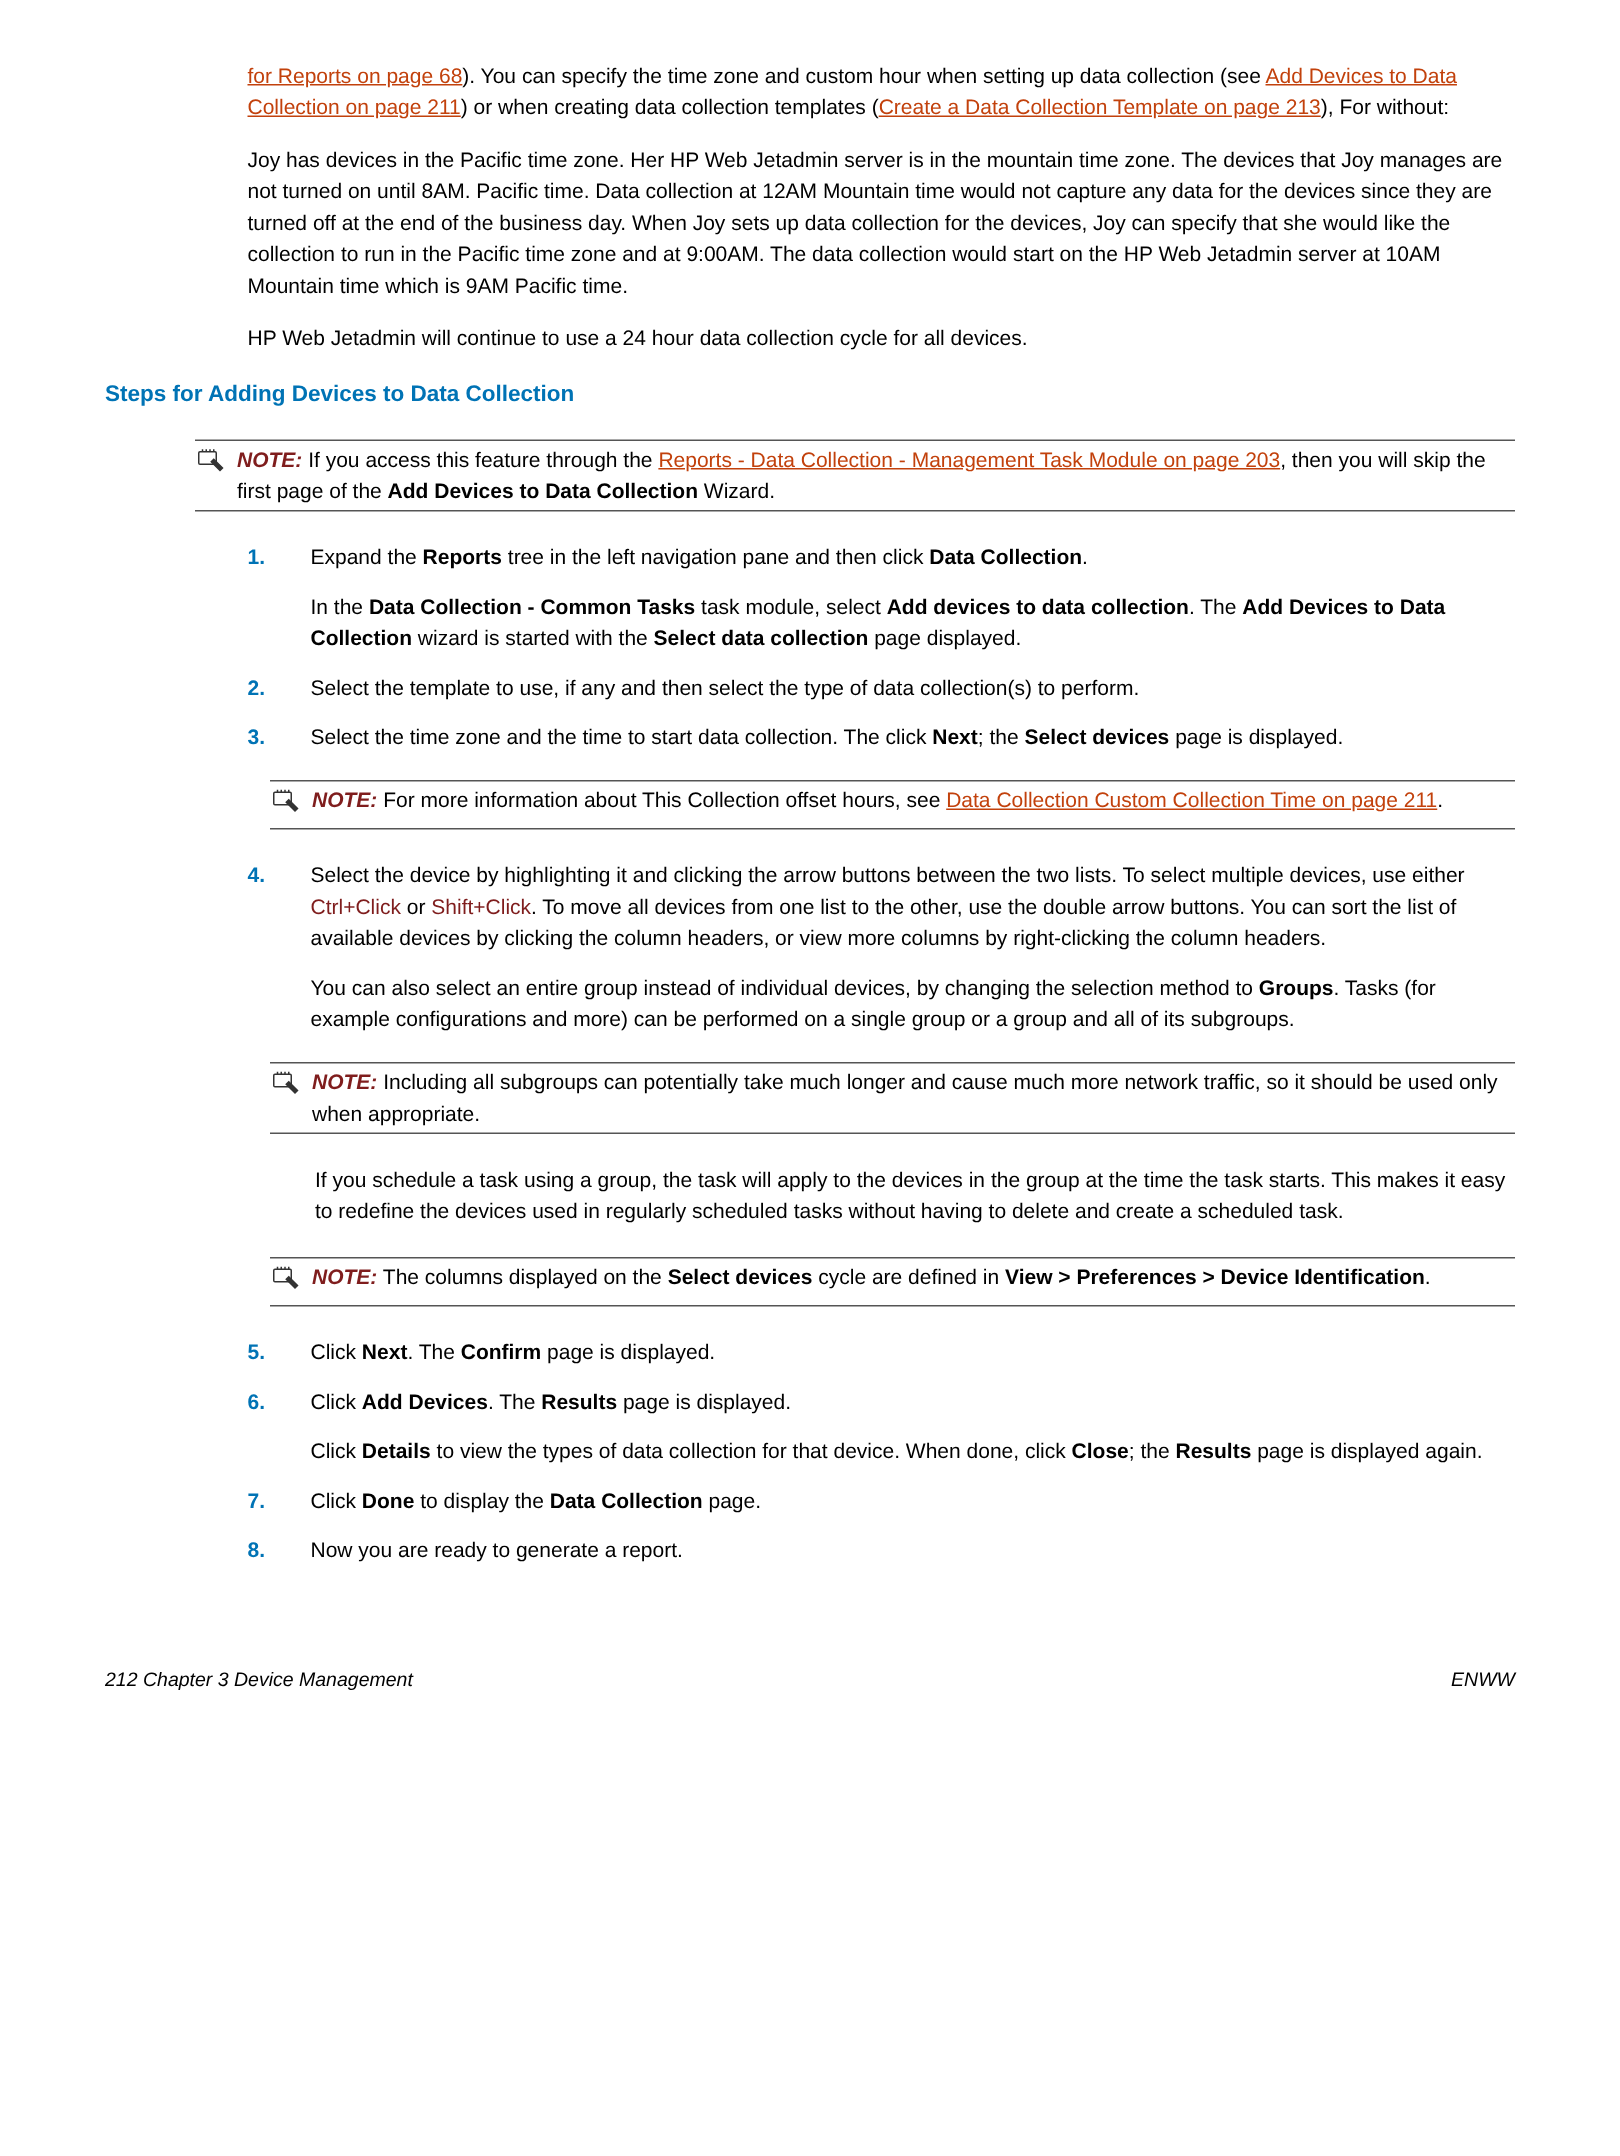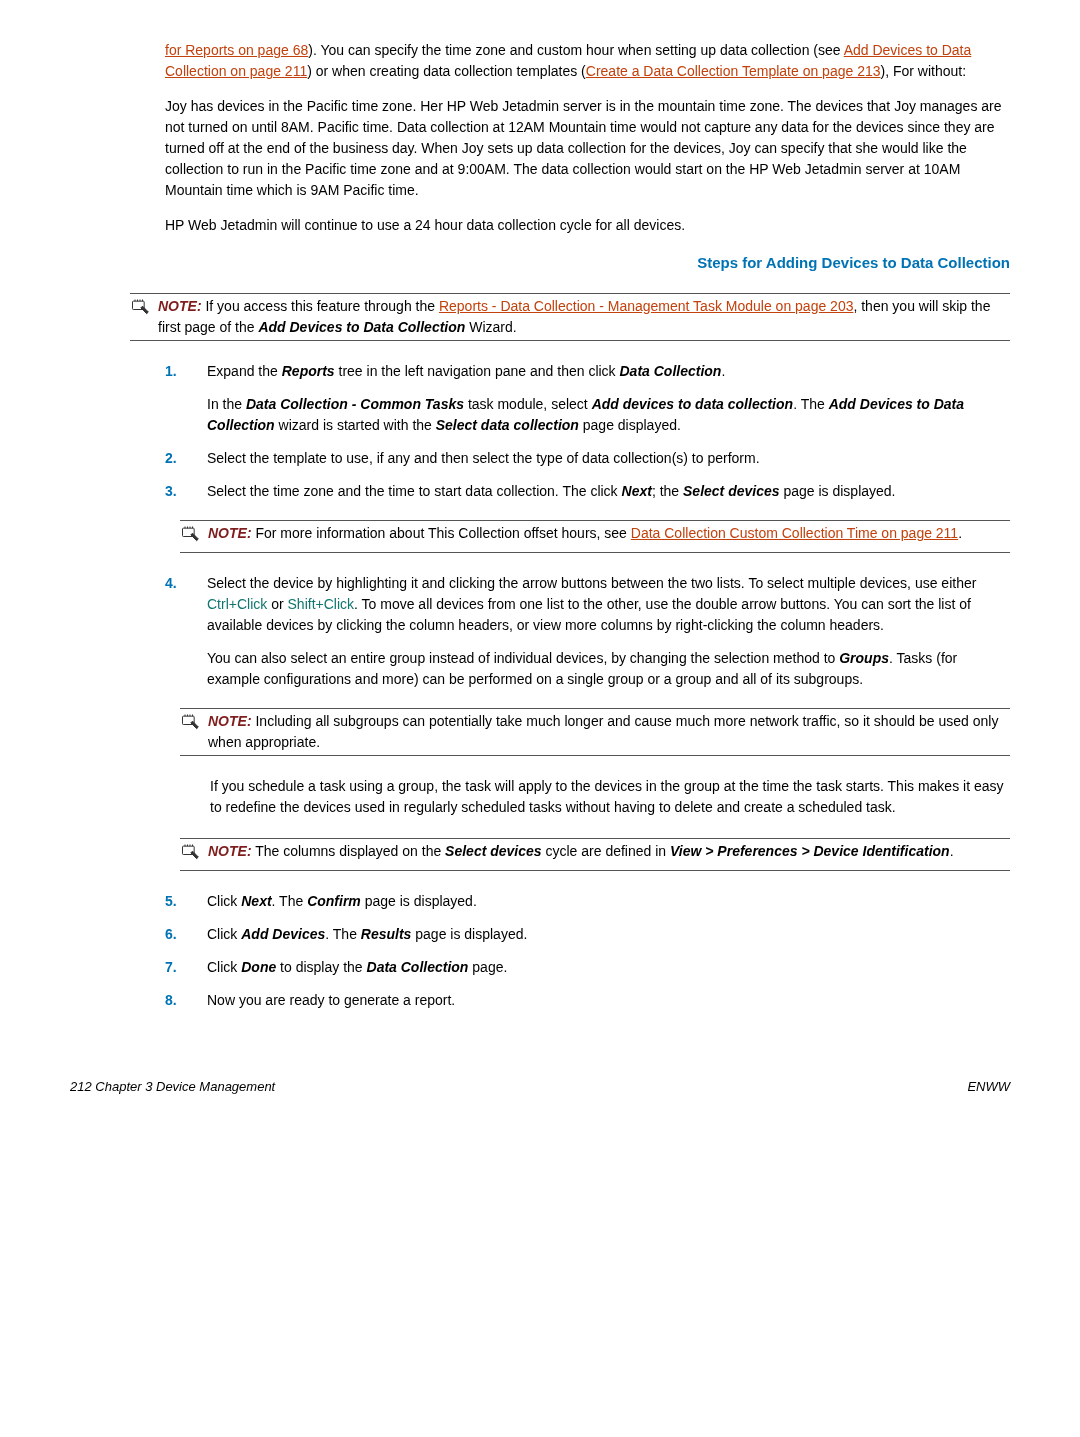--- a/index.html
+++ b/index.html
@@ -12,39 +12,38 @@
       width: 1080px;
       padding: 40px 70px 30px 70px;
     }
     a, .link { color: #c2410c; text-decoration: underline; }
     .para { margin-bottom: 14px; margin-left: 95px; }
     .section-heading {
       color: #0073b5;
       font-weight: bold;
       font-size: 15px;
       margin: 16px 0 12px 0;
-      text-align: right;
     }
     .note-block {
       margin: 10px 0 14px 60px;
       padding: 4px 0;
     }
     .note-block.inner { margin-left: 110px; }
     .note-row { display: flex; align-items: flex-start; gap: 8px; }
     .note-icon { flex: 0 0 auto; margin-top: 1px; }
     .note-label { color: #7f1d1d; font-weight: bold; font-style: italic; }
     .hr { border: none; border-top: 1px solid #555; margin: 2px 0; }
     .ol { list-style: none; margin-left: 95px; }
     .ol > li { display: flex; gap: 22px; margin-bottom: 12px; align-items: flex-start; }
     .ol-num { color: #0073b5; font-weight: bold; flex: 0 0 20px; }
     .ol-body { flex: 1; }
     .ol-body p { margin-bottom: 12px; }
     .ol-body p:last-child { margin-bottom: 0; }
-    .key { color: #0f766e; }
-    b { font-weight: bold; font-style: italic; }
+    .key { color: #7f1d1d; }
+    b { font-weight: bold; }
     .footer {
       display: flex;
       justify-content: space-between;
       font-size: 13px;
       margin-top: 60px;
       padding-top: 6px;
       font-style: italic;
     }
     svg.pencil { width: 20px; height: 20px; }
   </style>
@@ -171,20 +170,21 @@
   <li>
     <span class="ol-num">5.</span>
     <div class="ol-body">
         <p><span>Click </span><b>Next</b><span>. The </span><b>Confirm</b><span> page is displayed.</span></p>
       </div>
   </li>
   <li>
     <span class="ol-num">6.</span>
     <div class="ol-body">
       <p><span>Click </span><b>Add Devices</b><span>. The </span><b>Results</b><span> page is displayed.</span></p>
+      <p><span>Click </span><b>Details</b><span> to view the types of data collection for that device. When done, click </span><b>Close</b><span>; the </span><b>Results</b><span> page is displayed again.</span></p>
     </div>
   </li>
   <li>
     <span class="ol-num">7.</span>
     <div class="ol-body">
         <p><span>Click </span><b>Done</b><span> to display the </span><b>Data Collection</b><span> page.</span></p>
       </div>
   </li>
   <li>
     <span class="ol-num">8.</span>

